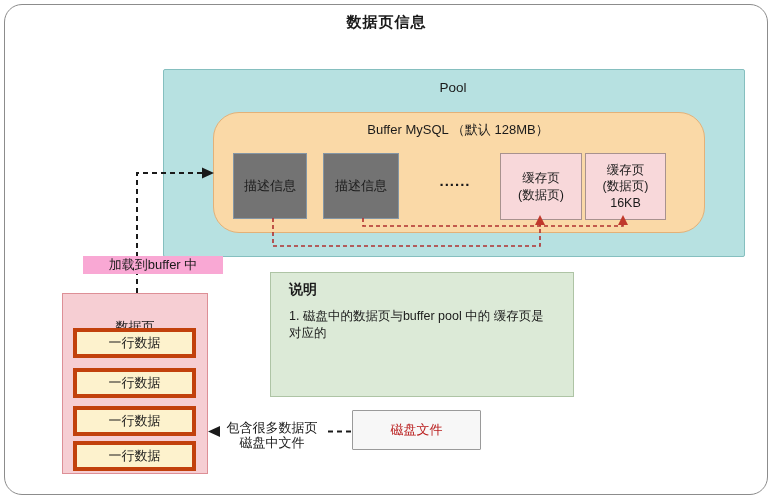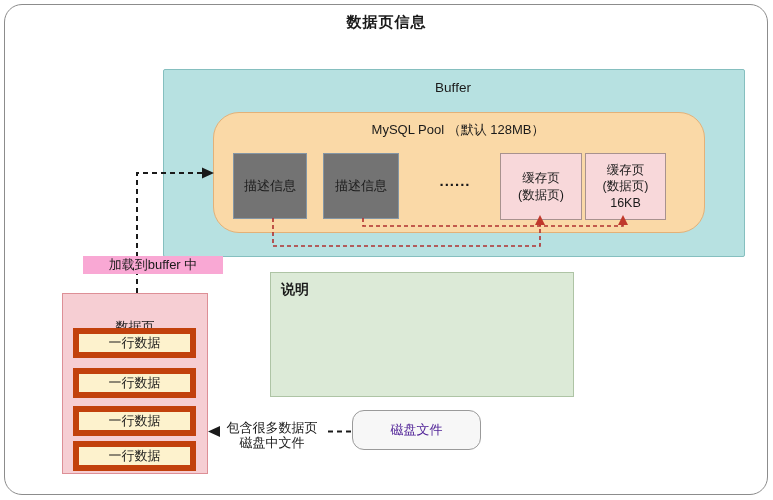--- a/index.html
+++ b/index.html
@@ -47,65 +47,65 @@
     position:absolute;top:153px;height:65px;
     background:#f8d8da;border:1px solid #a8928e;
     display:flex;flex-direction:column;align-items:center;justify-content:center;
     font-size:12.5px;line-height:1.3;text-align:center;
   }
   .cache-1{left:500px;width:80px;}
   .cache-2{left:585px;width:79px;}
   .note-box{
     position:absolute;left:270px;top:272px;width:304px;height:125px;
     background:#dcead7;border:1px solid #aec4a5;box-sizing:border-box;
-    padding:8px 10px;
+    padding:8px 18px;
   }
   .note-heading{font-size:14px;font-weight:bold;margin-bottom:9px;}
   .note-item{font-size:12.5px;line-height:1.32;}
   .note-item-1{margin-bottom:10px;}
   .page-box{
     position:absolute;left:62px;top:293px;width:146px;height:181px;
     background:#f6ced3;border:1.5px solid #dd8f96;box-sizing:border-box;
   }
   .page-title{
     position:absolute;left:62px;top:301px;width:146px;text-align:center;font-size:13px;margin-top:17px;
   }
   .row-box{
     position:absolute;left:73px;width:123px;height:30px;
-    background:#fdf2cd;border:6px solid #c2410c;box-sizing:border-box;
+    background:#fdf2cd;border:4px solid #c2410c;box-sizing:border-box;
     display:flex;align-items:center;justify-content:center;font-size:13px;
   }
   .row-1{top:328px;} .row-2{top:368px;} .row-3{top:406px;} .row-4{top:441px;}
   .load-label{
     position:absolute;left:83px;top:256px;width:140px;height:18px;
     background:#f9a8d4;text-align:center;font-size:13px;line-height:18px;
   }
   .disk-note{
     position:absolute;left:220px;top:420px;width:104px;
     background:#ffffff;text-align:center;font-size:13px;line-height:1.18;
   }
   .disk-file{
     position:absolute;left:352px;top:410px;width:129px;height:40px;
-    background:#f7f7f7;border:1px solid #9a9a9a;border-radius:12px;box-sizing:border-box;
-    display:flex;align-items:center;justify-content:center;font-size:13px;color:#4c1d95;
+    background:#f7f7f7;border:1px solid #9a9a9a;border-radius:1px;box-sizing:border-box;
+    display:flex;align-items:center;justify-content:center;font-size:13px;color:#b91c1c;
   }
   svg.overlay{position:absolute;left:0;top:0;pointer-events:none;}
 </style>
 </head>
 <body>
 
 <div class="frame"></div>
 
 <div class="title">数据页信息</div>
 
 <div class="mysql-box"></div>
-<div class="mysql-label">Buffer</div>
+<div class="mysql-label">Pool</div>
 
 <div class="buffer-pool"></div>
-<div class="bp-label">MySQL Pool  （默认 128MB）</div>
+<div class="bp-label">Buffer MySQL  （默认 128MB）</div>
 
 <div class="desc-box desc-1">
   <span>描述信息</span>
 </div>
 <div class="desc-box desc-2">
   <span>描述信息</span>
 </div>
 <div class="dots">......</div>
 
 <div class="cache-box cache-1">
@@ -113,20 +113,21 @@
   <span>(数据页)</span>
 </div>
 <div class="cache-box cache-2">
   <span>缓存页</span>
   <span>(数据页)</span>
   <span>16KB</span>
 </div>
 
 <div class="note-box">
   <div class="note-heading">说明</div>
+  <div class="note-item note-item-1">1. 磁盘中的数据页与buffer pool 中的 缓存页是对应的</div>
 </div>
 
 <div class="page-box"></div>
 <div class="page-title">数据页</div>
 <div class="row-box row-1">一行数据</div>
 <div class="row-box row-2">一行数据</div>
 <div class="row-box row-3">一行数据</div>
 <div class="row-box row-4">一行数据</div>
 
 <div class="disk-file">

